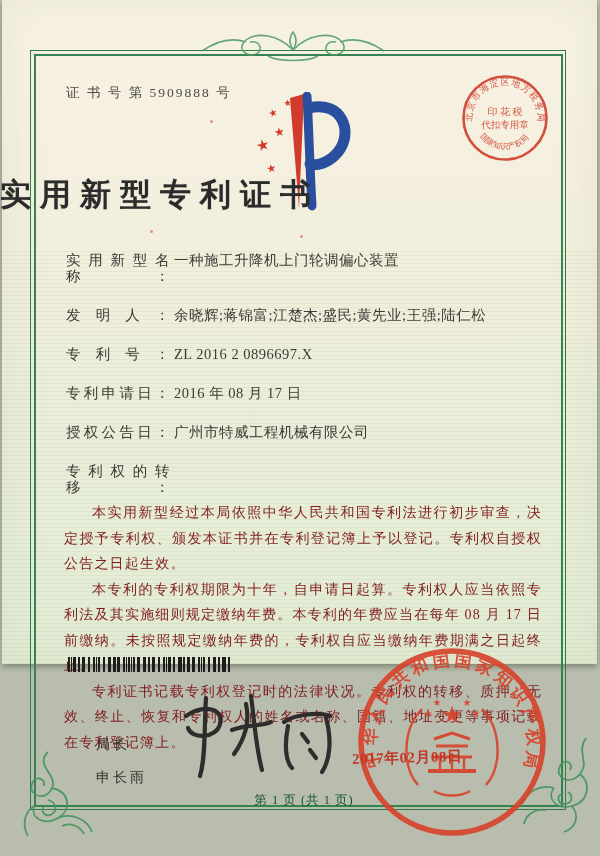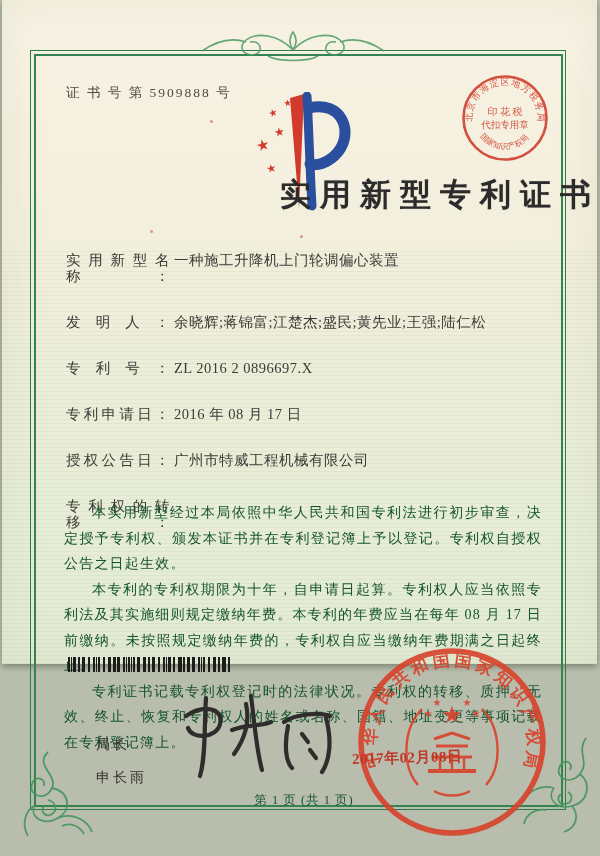--- a/index.html
+++ b/index.html
@@ -36,41 +36,41 @@
   .orn-br     { left:516px; top:736px; }
 
   
   .cert-no {
     position:absolute; left:66px; top:84px;
     font-size:13.5px; color:#4e4a44; letter-spacing:2px;
   }
   .logo { position:absolute; left:250px; top:92px; }
   .title {
     position:absolute; left:0; width:600px; top:174px;
-    text-align:right; font-size:31px; font-weight:bold; color:#2b2b2b;
+    text-align:left; font-size:31px; font-weight:bold; color:#2b2b2b;
     letter-spacing:9px; text-shadow:0 0 1px rgba(40,40,40,.35);
   }
 
   
   .fields {
     position:absolute; left:66px; top:252px; width:470px;
-    display:flex; flex-direction:column; gap:30px;
+    display:flex; flex-direction:column; gap:23px;
     font-size:14.5px; color:#3c3a36;
   }
   .field-row { display:flex; line-height:16px; letter-spacing:.5px; }
   .field-label {
     display:inline-block; width:104px; flex:none;
     text-align:justify; text-align-last:justify;
   }
   .field-value { padding-left:4px; }
 
   
   .body-text {
     position:absolute; left:64px; top:500px; width:478px;
-    font-size:14px; color:#14532d; line-height:25.5px;
+    font-size:14px; color:#7f1d1d; line-height:25.5px;
     text-align:justify; letter-spacing:1.2px;
   }
   .body-text p { text-indent:2em; }
 
   
   .barcode {
     position:absolute; left:68px; top:657px; width:164px; height:15px;
     background:
       repeating-linear-gradient(90deg,#1d1d1d 0 2px,transparent 2px 5px),
       repeating-linear-gradient(90deg,#1d1d1d 0 1px,transparent 1px 7px),

